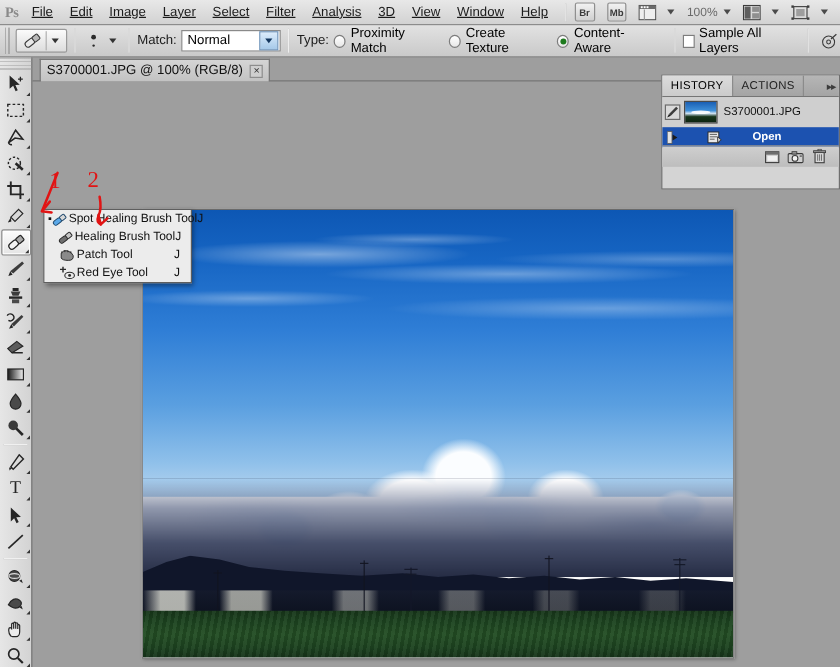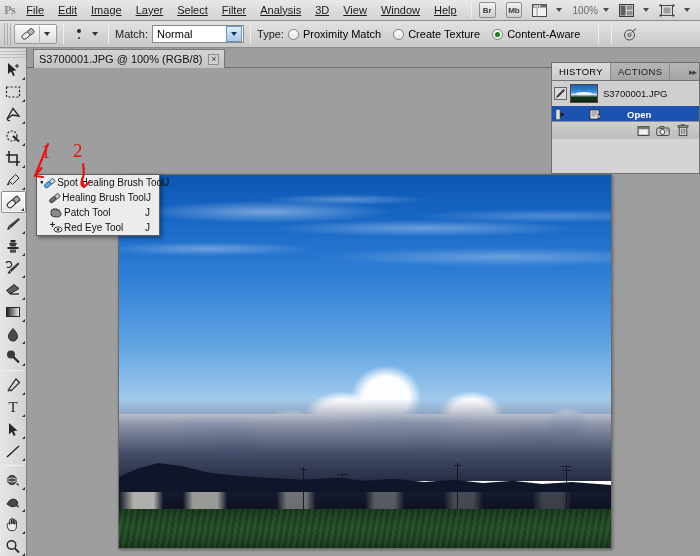--- a/index.html
+++ b/index.html
@@ -261,21 +261,21 @@
   }
   .fly-item .bullet {
     width: 8px; font-size: 9px; color: #111; line-height: 9px; text-align: center;
   }
   .fly-ico { width: 16px; height: 14px; display:flex;align-items:center;justify-content:center; }
   .fly-label { flex: 1; white-space: nowrap; }
   .fly-key { width: 14px; text-align: left; font-size: 10px; color: #111; }
 
   
   .panel {
-    position: absolute; left: 551px; top: 62px; width: 149px; height: 112px;
+    position: absolute; left: 551px; top: 62px; width: 149px; height: 96px;
     background: #d4d4d4; border: 1px solid #6f6f6f;
   }
   .panel-tabs {
     height: 18px; background: linear-gradient(#b6b6b6,#a4a4a4);
     display: flex; align-items: flex-end; position: relative;
     border-bottom: 1px solid #757575;
   }
   .ptab {
     height: 17px; padding: 0 7px; font-size: 9.5px; letter-spacing: .3px;
     display: flex; align-items: center; color: #1c1c1c;
@@ -435,20 +435,24 @@
       <div class="radio"></div>
       <span>Create Texture</span>
     </div>
     <div class="radio-wrap">
       <div class="radio on"></div>
       <span>Content-Aware</span>
     </div>
 
     <div class="opt-sep"></div>
 
+    <div class="chk-wrap">
+      <div class="chkbox"></div>
+      <span>Sample All Layers</span>
+    </div>
 
     <div class="opt-sep"></div>
 
     <div class="airbrush-btn">
       <svg width="17" height="15" viewBox="0 0 17 15">
         <circle cx="8.5" cy="8" r="5" fill="none" stroke="#3a3a3a" stroke-width="0.9"></circle>
         <circle cx="8.5" cy="8" r="1.6" fill="none" stroke="#3a3a3a" stroke-width="0.9"></circle>
         <line x1="10.5" y1="5.5" x2="15" y2="1.5" stroke="#3a3a3a" stroke-width="1"></line>
       </svg>
     </div>

